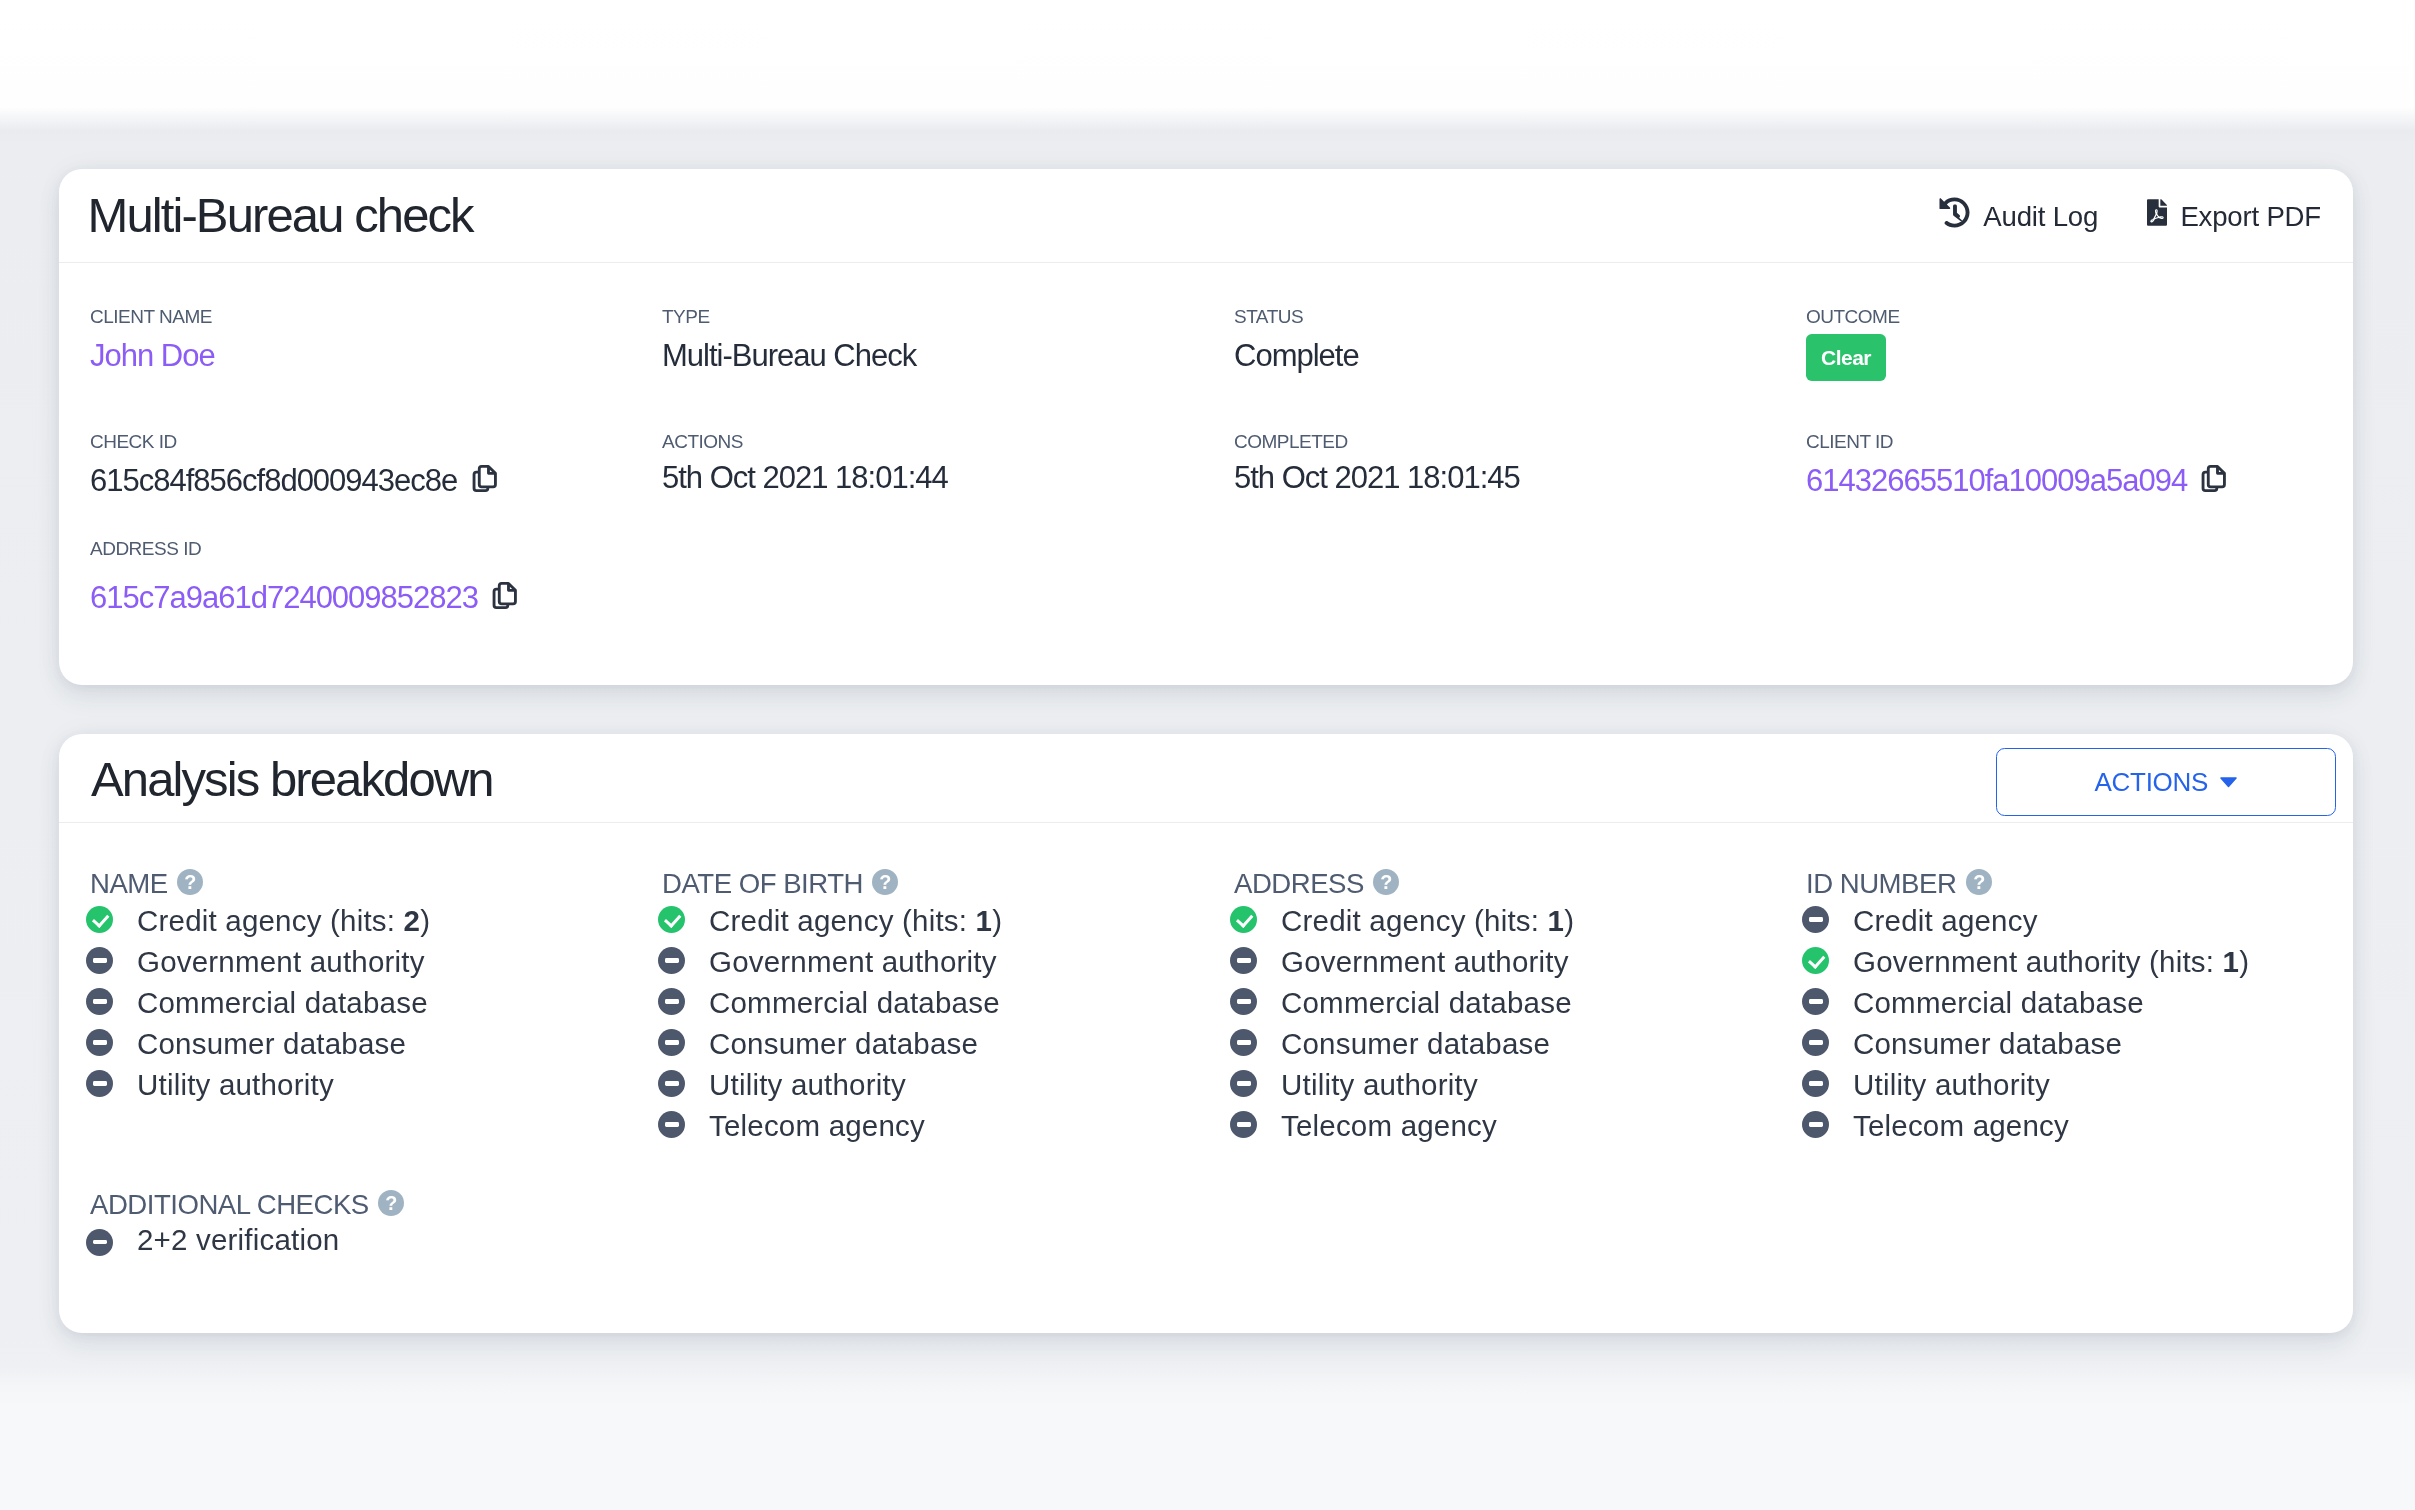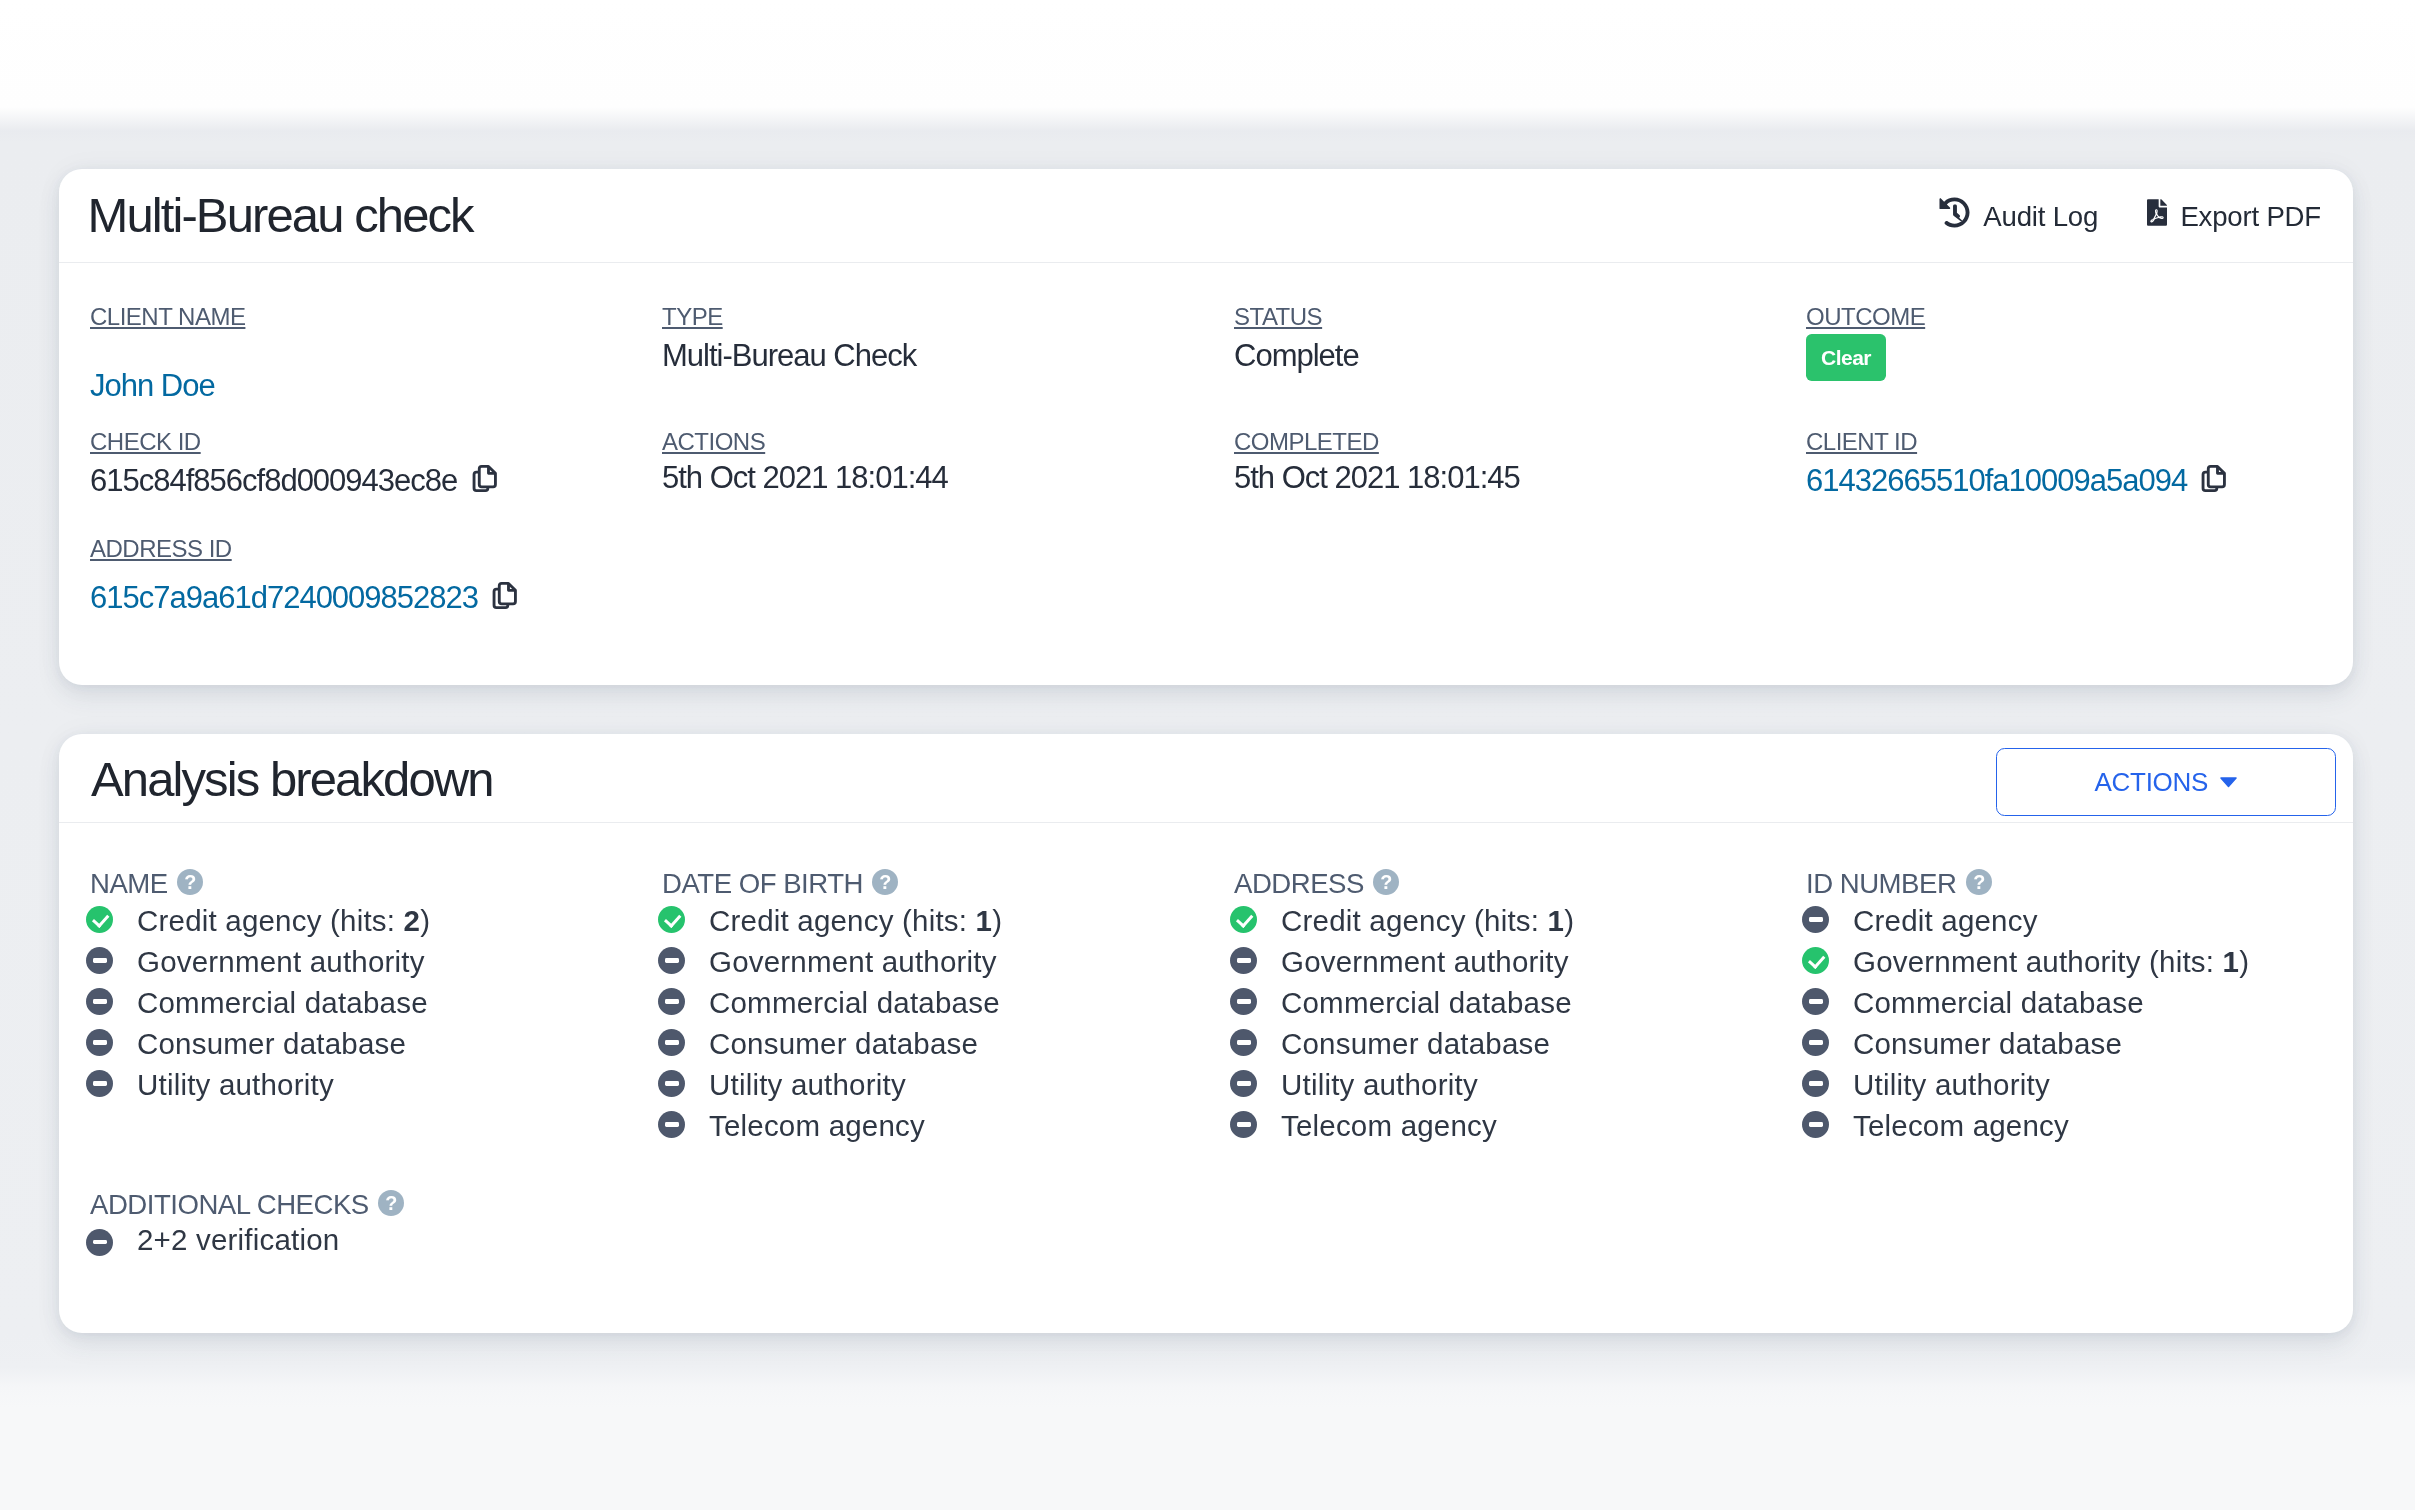--- a/index.html
+++ b/index.html
@@ -23,23 +23,23 @@
   .hdr { position:absolute; left:0; top:0; width:100%; border-bottom:1.9px solid #eaecef; }
   #card1 .hdr { height:94px; }
   #card2 .hdr { height:89px; }
   .title { position:absolute; left:28.5px; font-size:49px; line-height:49px; letter-spacing:-1.9px; color:#20252e; font-weight:400; white-space:nowrap; }
   #card1 .title { top:22px; }
   #card2 .title { top:21px; left:32px; }
   .hdr-actions { position:absolute; right:32px; top:28.5px; height:38px; display:flex; white-space:nowrap; }
   .hbtn { display:flex; align-items:center; font-size:27.6px; letter-spacing:-0.2px; color:#242b37; }
   .hbtn svg { margin-right:13.3px; position:relative; top:-3.8px; }
   .gap { width:49px; }
-  .lbl { position:absolute; font-size:24px; line-height:27.6px; color:#4e5b70; letter-spacing:-0.5px; white-space:nowrap;text-decoration:underline; }
+  .lbl { position:absolute; font-size:19px; line-height:27.6px; color:#4e5b70; letter-spacing:-0.5px; white-space:nowrap; }
   .val { position:absolute; font-size:31px; line-height:31px; letter-spacing:-1px; color:#262d3a; white-space:nowrap; }
-  .val a, a.val { color:#0369a1; text-decoration:none;margin-top:30px; }
+  .val a, a.val { color:#8b5cf6; text-decoration:none; }
   .c1 { left:31px; } .c2 { left:603px; } .c3 { left:1175px; } .c4 { left:1747px; }
   .r1l { top:134px; } .r1v { top:171px; }
   .r2l { top:259px; } .r2v { top:293px; }
   .r3l { top:366px; } .r3v { top:410px; }
   .copy { margin-left:14.3px; position:relative; top:2.9px; }
   .badge {
     position:absolute; top:165px; height:47px; line-height:48px;
     display:inline-block; padding:0 15px; border-radius:5.7px;
     background:#2bc26c; color:#ffffff; font-size:21px; font-weight:bold; letter-spacing:-0.5px;
   }

